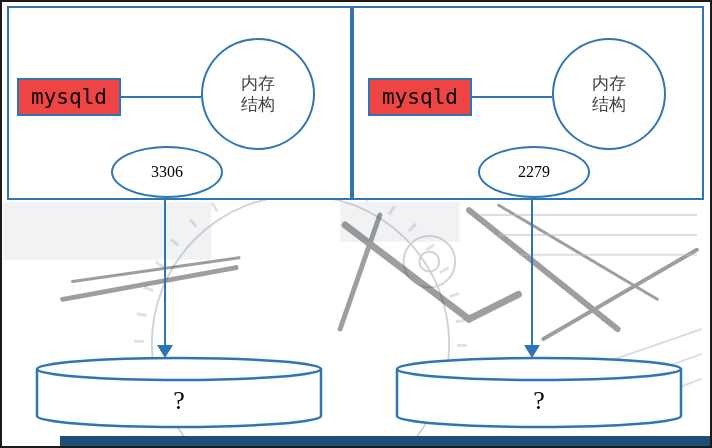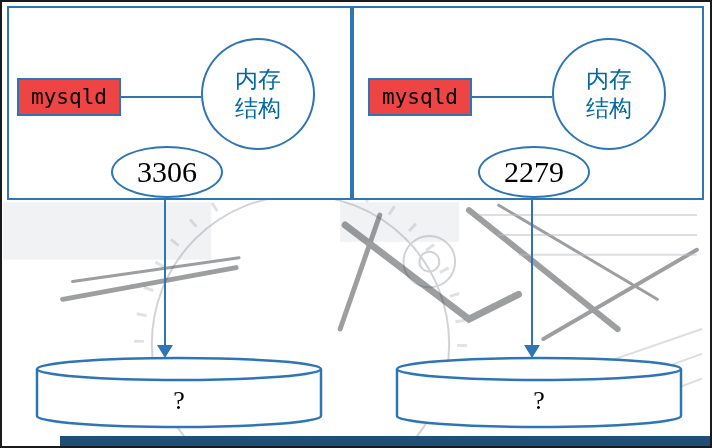--- a/index.html
+++ b/index.html
@@ -48,33 +48,33 @@
     background:var(--shape-border);
   }
   .panel-left .connector{left:112px;}
   .panel-right .connector{left:118px;}
   .mem-circle{
     position:absolute;top:30px;width:114px;height:112px;
     border:2px solid var(--shape-border);
     border-radius:50%;
     background:#fff;
     display:flex;flex-direction:column;align-items:center;justify-content:center;
-    font-size:23px;line-height:1.25;color:#0369a1;
+    font-size:17px;line-height:1.25;color:#404040;
     font-family:"Liberation Sans","DejaVu Sans",sans-serif;
   }
   .panel-left .mem-circle{left:192px;}
   .panel-right .mem-circle{left:198px;}
   .port-ellipse{
     position:absolute;top:138px;width:112px;height:52px;
     border:2px solid var(--shape-border);
     border-radius:50%;
     background:#fff;
     display:flex;align-items:center;justify-content:center;
     font-family:"Liberation Serif","DejaVu Serif",serif;
-    font-size:30px;color:#000;text-align:center;
+    font-size:16px;color:#000;text-align:center;
   }
   .panel-left .port-ellipse{left:102px;}
   .panel-right .port-ellipse{left:124px;}
   
   .arrow{
     position:absolute;top:198px;width:16px;height:158px;z-index:1;
   }
   .arrow-left{left:155px;}
   .arrow-right{left:522px;}
   .arrow .shaft{

